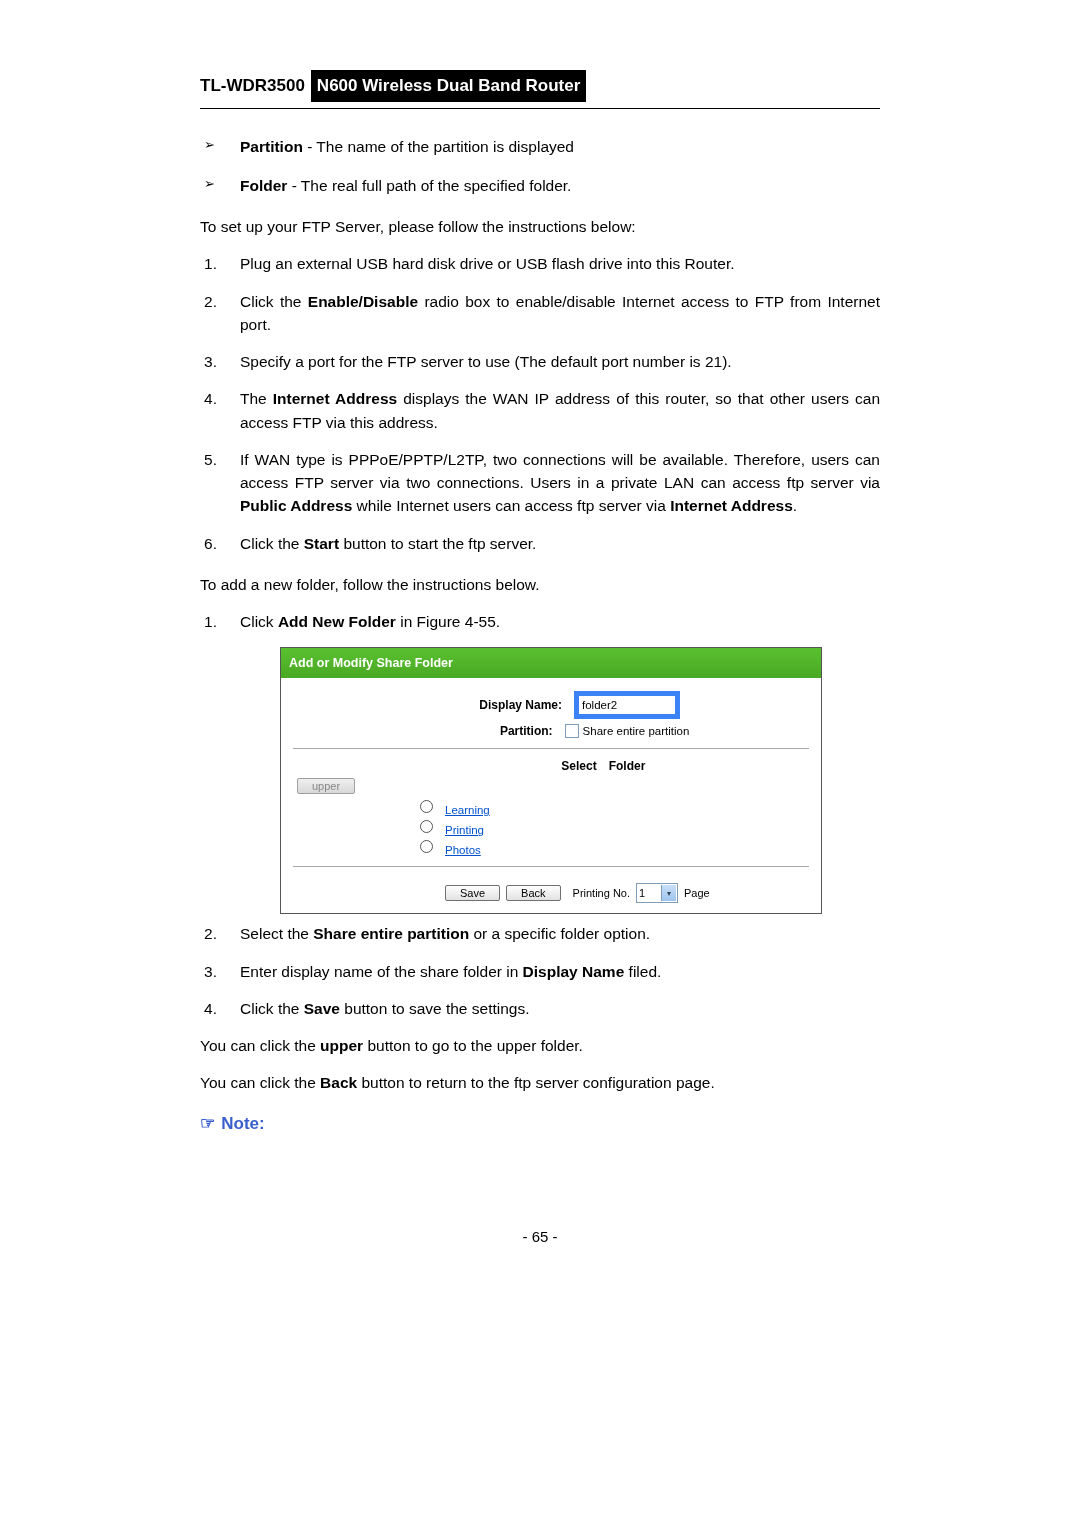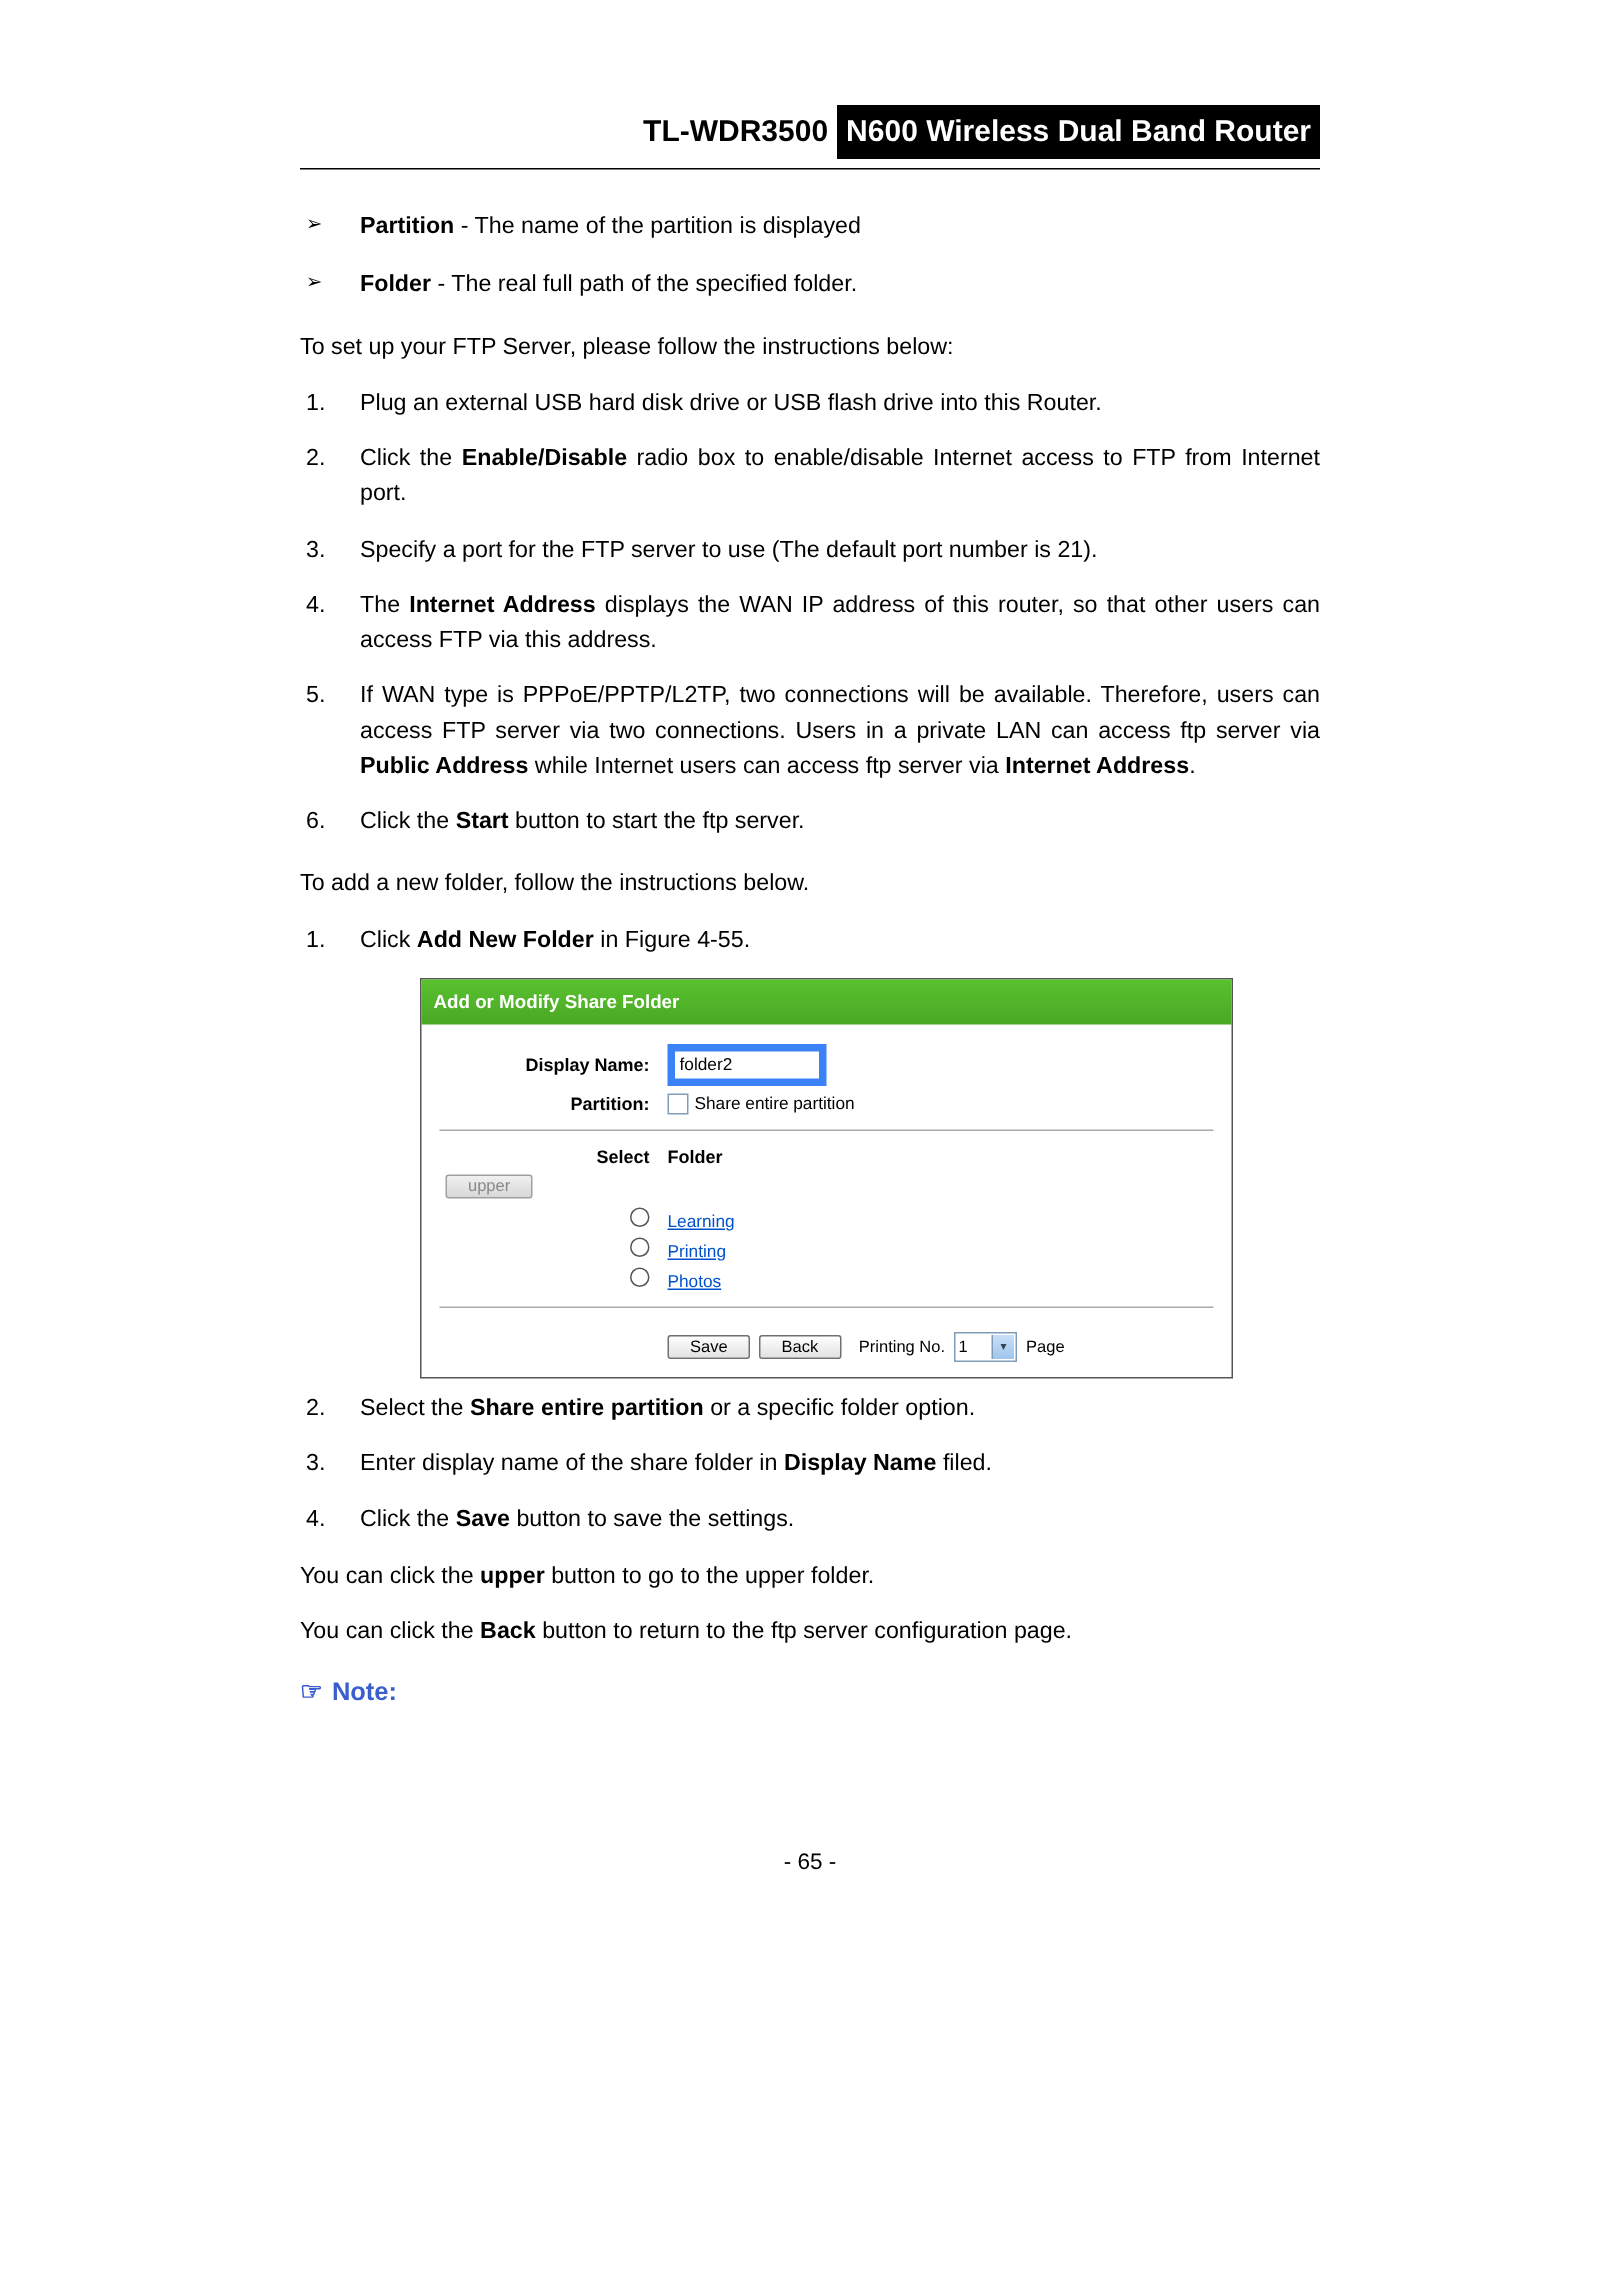--- a/index.html
+++ b/index.html
@@ -13,23 +13,23 @@
   .page {
     width: 880px;
     margin: 0 auto;
     padding: 70px 100px 60px 100px;
     box-sizing: border-box;
   }
   .header-bar {
     border-bottom: 1.5px solid #000;
     padding-bottom: 6px;
     margin-bottom: 26px;
-    text-align: right;
+    text-align: left;
     font-weight: bold;
-    font-size: 20px;
+    font-size: 17px;
   }
   .header-bar .model {
     padding-right: 6px;
   }
   .header-bar .black-box {
     display: inline-block;
     background: #000;
     color: #fff;
     padding: 3px 6px;
   }
@@ -106,21 +106,21 @@
   }
   .ui-header {
     background: #4caf2a;
     background: linear-gradient(#59c12f,#4aa824);
     color: #fff;
     font-weight: bold;
     font-size: 12.5px;
     padding: 8px 8px;
   }
   .ui-body { padding: 8px 12px 10px 12px; }
-  .ui-row { display: flex; align-items: center; margin: 5px 0; }
+  .ui-row { display: flex; align-items: center; margin: 5px 0; justify-content: center; }
   .ui-label { width: 140px; text-align: right; font-weight: bold; padding-right: 12px; font-size: 12px;}
   .ui-input {
     border: 5px solid #3b82f6;
     height: 16px;
     font-size: 11.5px;
     padding: 1px 3px;
     width: 90px;
     font-family: inherit;
   }
   .ui-checkbox {

